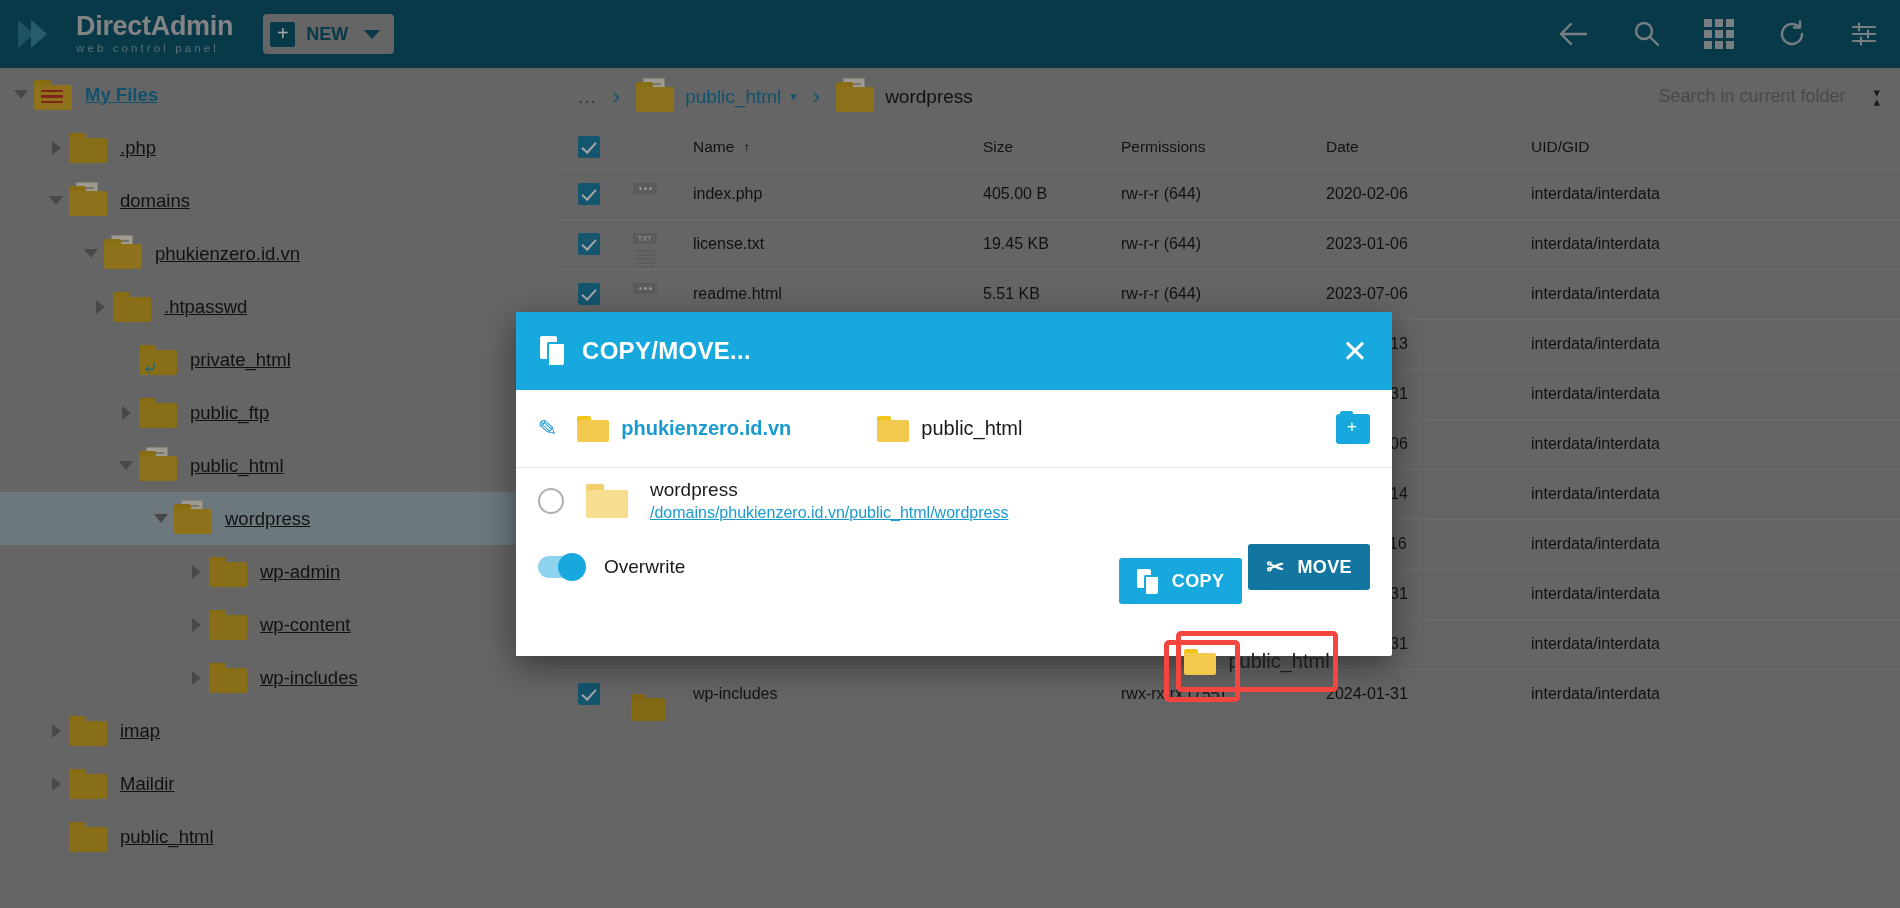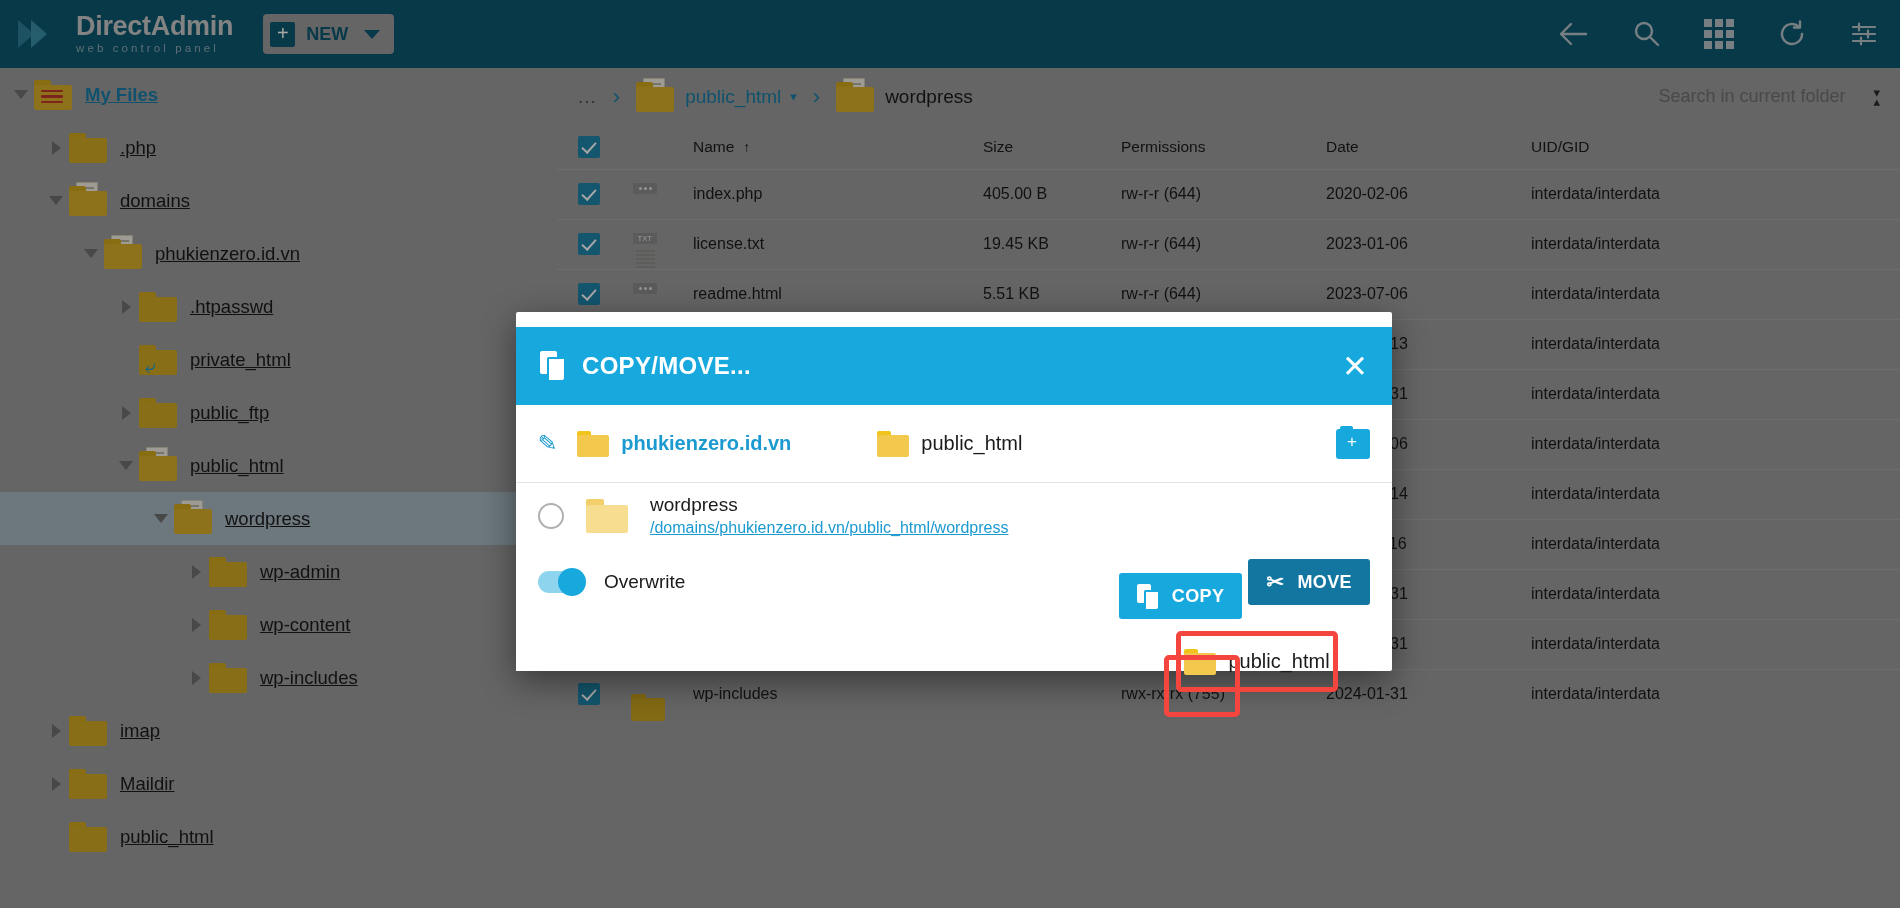--- a/index.html
+++ b/index.html
@@ -180,21 +180,21 @@
   .fld-ico .tab { position:absolute; left:0; top:0; width:15px; height:6px; background:#c79f1c; border-radius:2px 2px 0 0; }
   .fld-ico .body { position:absolute; left:0; top:4px; width:34px; height:23px; background:#c9a321; border-radius:2px; }
 
   
   #dialog {
     position: absolute; left: 516px; top: 312px; width: 876px;
     background: #fff; z-index: 60; border-radius: 2px;
     box-shadow: 0 10px 34px rgba(0,0,0,0.45);
   }
   #dlg-head {
-    height: 78px; background: #17a8de; display: flex; align-items: center; padding: 0 24px; margin-top: 15px;
+    height: 78px; background: #17a8de; display: flex; align-items: center; padding: 0 24px;
   }
   .dlg-title { color: #fff; font-size: 24px; font-weight: bold; margin-left: 16px; letter-spacing: 0.3px; }
   .dlg-x { margin-left: auto; color: #fff; font-size: 31px; line-height: 1; cursor: pointer; font-weight: 300; }
   .copy-ico { width: 26px; height: 30px; position: relative; }
   .copy-ico .b1 { position:absolute; left:0; top:0; width:17px; height:23px; background:#fff; border-radius:2px; }
   .copy-ico .b2 { position:absolute; left:7px; top:6px; width:17px; height:23px; background:#fff; border-radius:2px; border-left:2px solid #17a8de; border-top:2px solid #17a8de; }
 
   #dlg-path {
     height: 77px; display: flex; align-items: center; padding: 0 22px; position: relative;
   }
@@ -376,21 +376,21 @@
         <span class="tw">
           <i class="caret-d"></i>
         </span>
         <span class="fi open">
           <span class="doc"></span>
           <span class="tab"></span>
           <span class="body"></span>
         </span>
         <span class="tree-label">phukienzero.id.vn</span>
       </div>
-      <div class="tree-row" style="padding-left: 113px;">
+      <div class="tree-row" style="padding-left: 87px;">
         <span class="tw">
           <i class="caret-r"></i>
         </span>
         <span class="fi">
           <span class="tab"></span>
           <span class="body"></span>
         </span>
         <span class="tree-label">.htpasswd</span>
       </div>
       <div class="tree-row" style="padding-left: 113px;">

